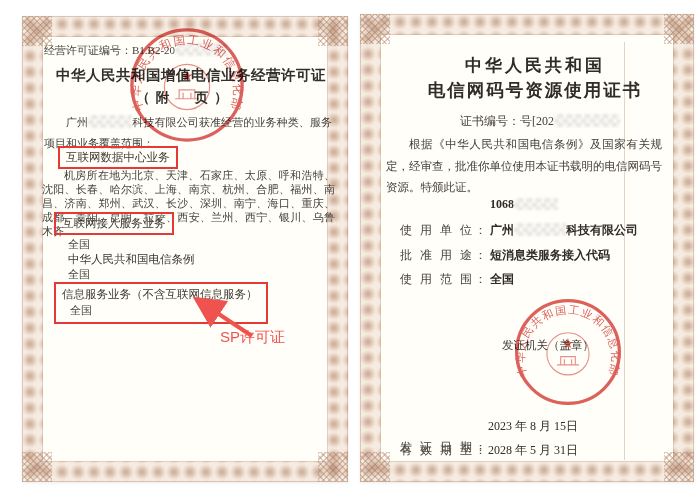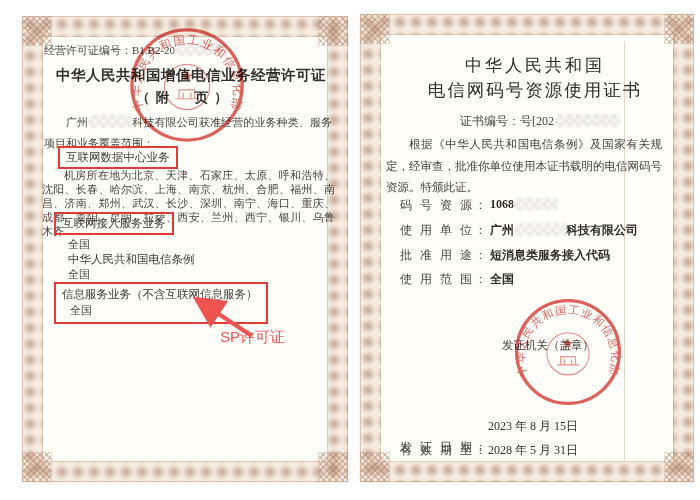--- a/index.html
+++ b/index.html
@@ -26,21 +26,21 @@
   
   .small{font-size:11px;color:#45403a;}
   .l-title{font-size:14.5px;font-weight:bold;letter-spacing:.5px;color:#33302b;padding-left:12px;}
   .l-subtitle{font-size:13.5px;font-weight:bold;letter-spacing:6px;color:#33302b;}
   .para{font-size:11px;line-height:21px;text-indent:2em;color:#45403a;text-align:justify;}
   .svc-name{font-size:11.5px;color:#3c3731;}
   .boxed{display:inline-block;border:2px solid #e53935;padding:2px 6px;background:rgba(255,255,255,.0);}
   .svc-detail{font-size:11px;line-height:14px;text-indent:2em;color:#45403a;text-align:justify;margin:0;}
   .scope{font-size:11px;color:#45403a;}
   .sp-note{font-size:15px;color:#ef5350;font-family:"Liberation Sans","DejaVu Sans",sans-serif;}
-  .r-title{font-weight:normal;color:#2f2b27;padding-left:16px;}
+  .r-title{font-weight:bold;color:#2f2b27;padding-left:16px;}
   .field-label{font-size:12px;letter-spacing:2.5px;color:#4a443e;}
   .field-value{font-size:12px;font-weight:600;color:#302b26;}
   .blur-box{display:inline-block;vertical-align:-2px;border-radius:1px;
     background-image:repeating-conic-gradient(#e9e7e4 0% 25%, #f9f8f6 0% 50%);
     background-size:9px 9px;filter:blur(1.1px);}
   .seal{mix-blend-mode:multiply;opacity:.85;}
   .crease{background:rgba(176,146,122,.38);}
 </style>
 </head>
 <body>
@@ -116,21 +116,20 @@
 
     <div class="abs ctr r-title" style="top:40px;font-size:17px;letter-spacing:3px;">中华人民共和国</div>
     <div class="abs ctr r-title" style="top:64px;font-size:17.5px;letter-spacing:2px;">电信网码号资源使用证书</div>
 
     <div class="abs ctr small" style="top:99px;padding-left:26px;font-size:12px;">
       <span>证书编号：号[202</span><span class="blur-box" style="width:66px;height:13px;"></span>
     </div>
 
     <div class="abs para" style="left:26px;right:32px;top:120px;font-size:11.5px;line-height:21.5px;">根据《中华人民共和国电信条例》及国家有关规定，经审查，批准你单位使用本证书载明的电信网码号资源。特颁此证。</div>
 
-    <div class="abs field-label" style="left:40px;top:183px;">码 号 资 源：</div>
     <div class="abs field-value" style="left:130px;top:183px;">
       <span>1068</span><span class="blur-box" style="width:44px;height:12px;"></span>
     </div>
 
     <div class="abs field-label" style="left:40px;top:208px;">使 用 单 位：</div>
     <div class="abs field-value" style="left:130px;top:208px;">
       <span>广州</span><span class="blur-box" style="width:52px;height:13px;"></span><span>科技有限公司</span>
     </div>
 
     <div class="abs field-label" style="left:40px;top:233px;">批 准 用 途：</div>

